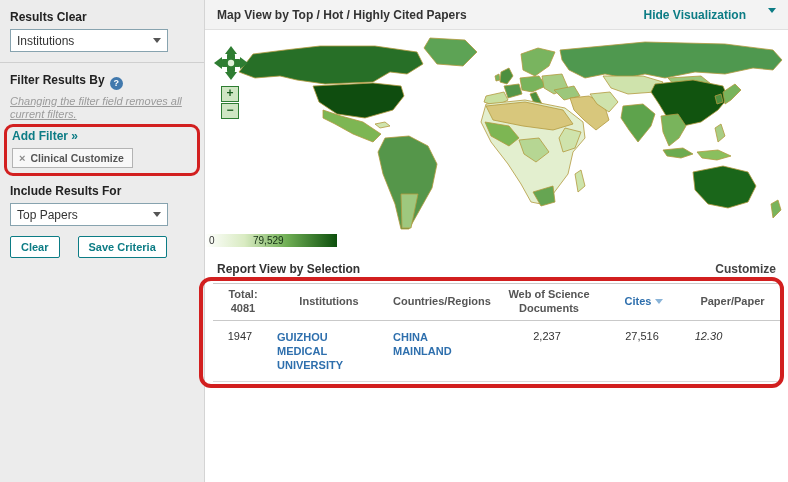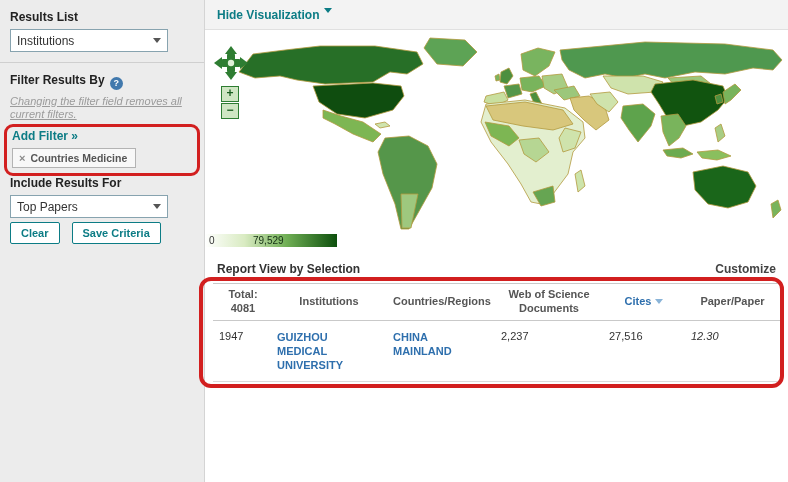--- a/index.html
+++ b/index.html
@@ -8,34 +8,34 @@
   .screen { position:relative; width:788px; height:482px; background:#fff; overflow:hidden; font-size:12px; color:#333; }
 
   
   .sidebar { position:absolute; left:0; top:0; width:205px; height:482px; background:#ececec; border-right:1px solid #d4d4d4; padding:10px; }
   .side-label { font-weight:bold; font-size:12px; color:#222; margin-bottom:5px; }
   .select { display:flex; align-items:center; justify-content:space-between; width:158px; height:23px; background:#fff; border:1px solid #87a3af; padding:0 6px; font-size:12px; color:#333; cursor:pointer; }
   .chev-down { width:0; height:0; border-left:4px solid transparent; border-right:4px solid transparent; border-top:5px solid #555; }
   .divider { height:1px; background:#cfcfcf; margin:10px -10px; }
   .help-icon { display:inline-flex; align-items:center; justify-content:center; width:13px; height:13px; border-radius:50%; background:#4179ad; color:#fff; font-size:9px; font-weight:bold; margin-left:5px; vertical-align:-2px; cursor:pointer; }
   .note { font-style:italic; color:#9b9b9b; font-size:11px; line-height:1.25; margin:5px 0 2px; width:172px;text-decoration:underline; }
-  .annot1-wrap { position:relative; margin:2px -6px 0 -6px; padding:5px 0 8px 8px; }
+  .annot1-wrap { position:relative; margin:2px -6px 8px -6px; padding:5px 0 8px 8px; }
   .annot-ring { position:absolute; border:3px solid #d21f1f; border-radius:9px; pointer-events:none; z-index:30; }
   .ring-full { inset:0; }
   .add-filter { color:#0c7c85; font-weight:bold; font-size:12px; text-decoration:none; display:inline-block; margin-bottom:5px; cursor:pointer; }
   .tag { display:inline-flex; align-items:center; gap:5px; border:1px solid #b3b3b3; background:#f8f8f8; padding:3px 8px 3px 6px; font-size:10.5px; font-weight:bold; color:#555; cursor:pointer; }
   .tag-x { color:#8a8a8a; font-weight:bold; font-size:11px; line-height:1; }
-  .btn-row { margin-top:4px; display:flex; gap:12px; }
+  .btn-row { margin-top:10px; display:flex; gap:18px; }
   .btn { display:inline-block; background:#fff; border:1px solid #0c7c85; color:#0c7c85; font-weight:bold; font-size:11px; padding:4px 10px; border-radius:2px; cursor:pointer; }
 
   
   .main { position:absolute; left:205px; top:0; width:583px; height:482px; background:#fff; }
   .map-header { height:30px; background:#f3f3f3; border-bottom:1px solid #e0e0e0; display:flex; align-items:center; justify-content:space-between; padding:0 12px; }
   .map-title { font-weight:bold; font-size:12px; color:#333; }
-  .hide-link { color:#0c7c85; font-weight:bold; font-size:12px; display:flex; align-items:flex-start; gap:5px; cursor:pointer; }
+  .hide-link { color:#0c7c85; font-weight:bold; font-size:12px; display:flex; align-items:flex-start; gap:22px; cursor:pointer; }
   .chev-teal { width:0; height:0; border-left:4px solid transparent; border-right:4px solid transparent; border-top:5px solid #0c7c85; }
 
   .map-area { position:relative; height:225px; background:#fff; }
   .map-svg { position:absolute; left:20px; top:6px; cursor:pointer; }
   .pan { position:absolute; left:9px; top:16px; width:34px; height:34px; cursor:pointer; z-index:5; }
   .zoom-btn { position:absolute; left:16px; width:18px; height:16px; background:#cfe6c3; border:1px solid #2e7d32; color:#1b5e20; font-weight:bold; font-size:12px; line-height:13px; text-align:center; cursor:pointer; z-index:5; }
   .zoom-in { top:56px; }
   .zoom-out { top:73px; }
   .legend { position:absolute; left:0; top:204px; width:132px; height:13px; background:linear-gradient(90deg,#ffffff 0%, #d9ebc2 30%, #6fae54 62%, #0d4f0d 100%); z-index:4; }
   .legend-min { position:absolute; left:4px; top:1px; font-size:10px; color:#333; }
@@ -47,69 +47,70 @@
 
   .table-wrap { position:relative; margin:2px 8px 0 8px; }
   .ring-table { inset:-6px -4px -6px -14px; border-width:4px; border-radius:12px; }
   table { border-collapse:collapse; width:567px; table-layout:fixed; font-size:11px; }
   thead th { border-top:1px solid #c9c9c9; border-bottom:1px solid #c9c9c9; color:#555; font-weight:bold; padding:4px 6px; vertical-align:middle; text-align:center; line-height:1.25; }
   th.th-total { text-align:center; padding-left:8px; }
   th.th-countries { white-space:nowrap; }
   th.th-cites { color:#2e6fad; cursor:pointer; }
   .sort-caret { display:inline-block; width:0; height:0; border-left:4px solid transparent; border-right:4px solid transparent; border-top:5px solid #8ab4d8; margin-left:4px; vertical-align:1px; }
   tbody td { border-bottom:1px solid #dadada; padding:9px 6px; vertical-align:top; }
-  td.num { text-align:left; color:#333; padding-right:10px; }
+  td.num { text-align:center; color:#333; padding-right:10px; }
   td.num-last { padding-right:54px;font-style:italic; }
   .tbl-link { color:#2e6fad; font-weight:bold; font-size:11px; line-height:1.3; text-decoration:none; display:inline-block; cursor:pointer; }
   .inst-link { width:86px; }
   .ctry-link { width:70px; }
 </style>
 </head>
 <body>
 
 <div class="screen">
 
   <div class="sidebar">
-    <div class="side-label">Results List</div>
+    <div class="side-label">Results Clear</div>
     <div class="select">
       <span>Institutions</span>
       <span class="chev-down"></span>
     </div>
 
     <div class="divider"></div>
 
     <div class="side-label">
       <span>Filter Results By</span><span class="help-icon">?</span>
     </div>
     <div class="note">Changing the filter field removes all current filters.</div>
 
     <div class="annot1-wrap">
       <div class="annot-ring ring-full"></div>
       <a class="add-filter">Add Filter »</a><br>
       <span class="tag">
         <span class="tag-x">×</span>
-        <span>Countries Medicine</span>
+        <span>Clinical Customize</span>
       </span>
     </div>
 
     <div class="side-label">Include Results For</div>
     <div class="select">
       <span>Top Papers</span>
       <span class="chev-down"></span>
     </div>
 
     <div class="btn-row">
       <span class="btn">Clear</span>
       <span class="btn">Save Criteria</span>
     </div>
   </div>
 
   <div class="main">
 
     <div class="map-header">
+      <span class="map-title">Map View by Top / Hot / Highly Cited Papers</span>
       <span class="hide-link">
         <span>Hide Visualization</span>
         <span class="chev-teal"></span>
       </span>
     </div>
 
     <div class="map-area">
 
       <svg class="pan" viewBox="0 0 34 34" width="34" height="34">
         <g fill="#2e7d32">

